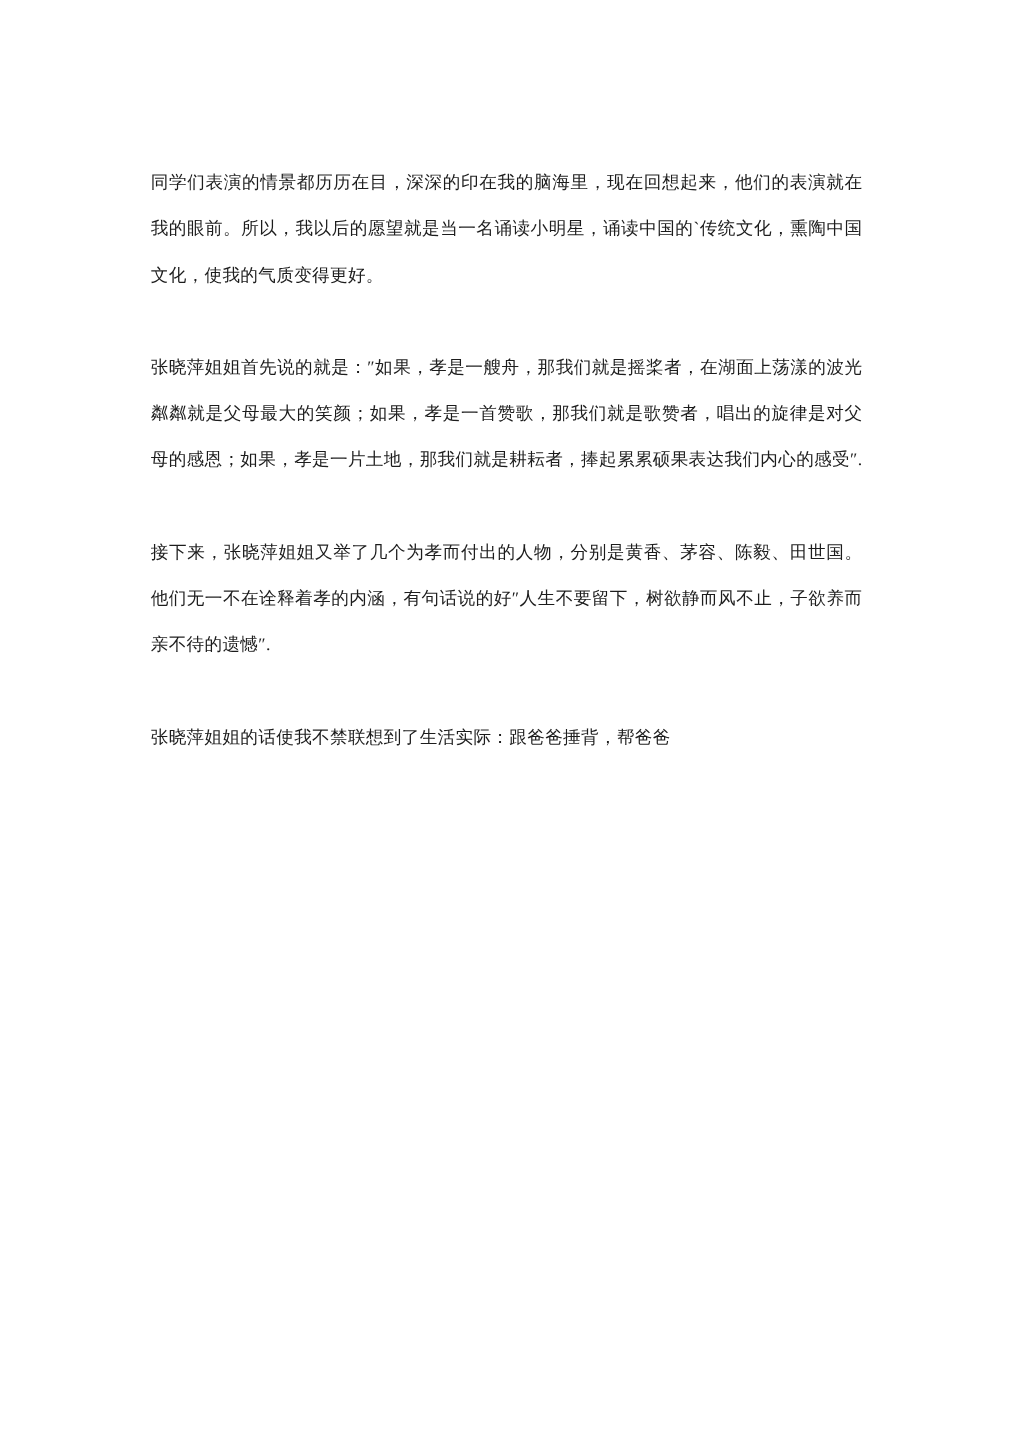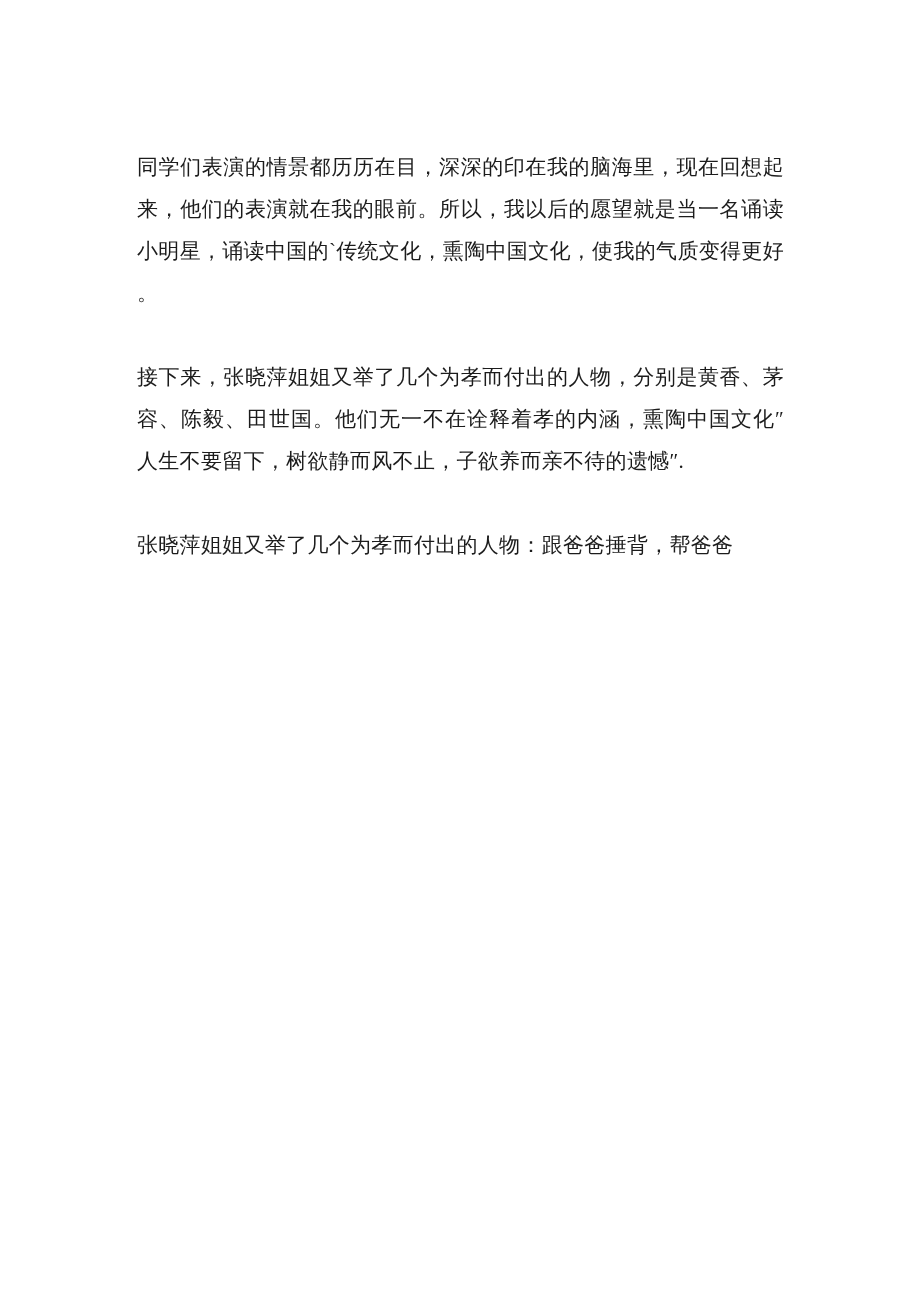--- a/index.html
+++ b/index.html
@@ -15,37 +15,38 @@
   }
   .page {
     box-sizing: border-box;
     width: 920px;
     height: 1302px;
     background: #ffffff;
     padding: 146px 136px 0 137px;
   }
   .doc-paragraph {
     margin: 0 0 42px 0;
-    font-size: 21px;
+    font-size: 16px;
     line-height: 42px;
     color: #1c1c1c;
     text-align: justify;
     word-break: break-all;
     line-break: anywhere;
     letter-spacing: 0.3px;
   }
   .doc-paragraph:last-child {
     margin-bottom: 0;
   }
 </style>
 </head>
 <body>
 
 <div class="page">
   <p class="doc-paragraph">同学们表演的情景都历历在目，深深的印在我的脑海里，现在回想起来，他们的表演就在我的眼前。所以，我以后的愿望就是当一名诵读小明星，诵读中国的`传统文化，熏陶中国文化，使我的气质变得更好。</p>
 
 
 
+  <p class="doc-paragraph">张晓萍姐姐首先说的就是：″如果，孝是一艘舟，那我们就是摇桨者，在湖面上荡漾的波光粼粼就是父母最大的笑颜；如果，孝是一首赞歌，那我们就是歌赞者，唱出的旋律是对父母的感恩；如果，孝是一片土地，那我们就是耕耘者，捧起累累硕果表达我们内心的感受″.</p>
 
-  <p class="doc-paragraph">接下来，张晓萍姐姐又举了几个为孝而付出的人物，分别是黄香、茅容、陈毅、田世国。他们无一不在诠释着孝的内涵，熏陶中国文化″人生不要留下，树欲静而风不止，子欲养而亲不待的遗憾″.</p>
+  <p class="doc-paragraph">接下来，张晓萍姐姐又举了几个为孝而付出的人物，分别是黄香、茅容、陈毅、田世国。他们无一不在诠释着孝的内涵，有句话说的好″人生不要留下，树欲静而风不止，子欲养而亲不待的遗憾″.</p>
 
-  <p class="doc-paragraph">张晓萍姐姐又举了几个为孝而付出的人物：跟爸爸捶背，帮爸爸</p>
+  <p class="doc-paragraph">张晓萍姐姐的话使我不禁联想到了生活实际：跟爸爸捶背，帮爸爸</p>
 </div>
 
 </body></html>

